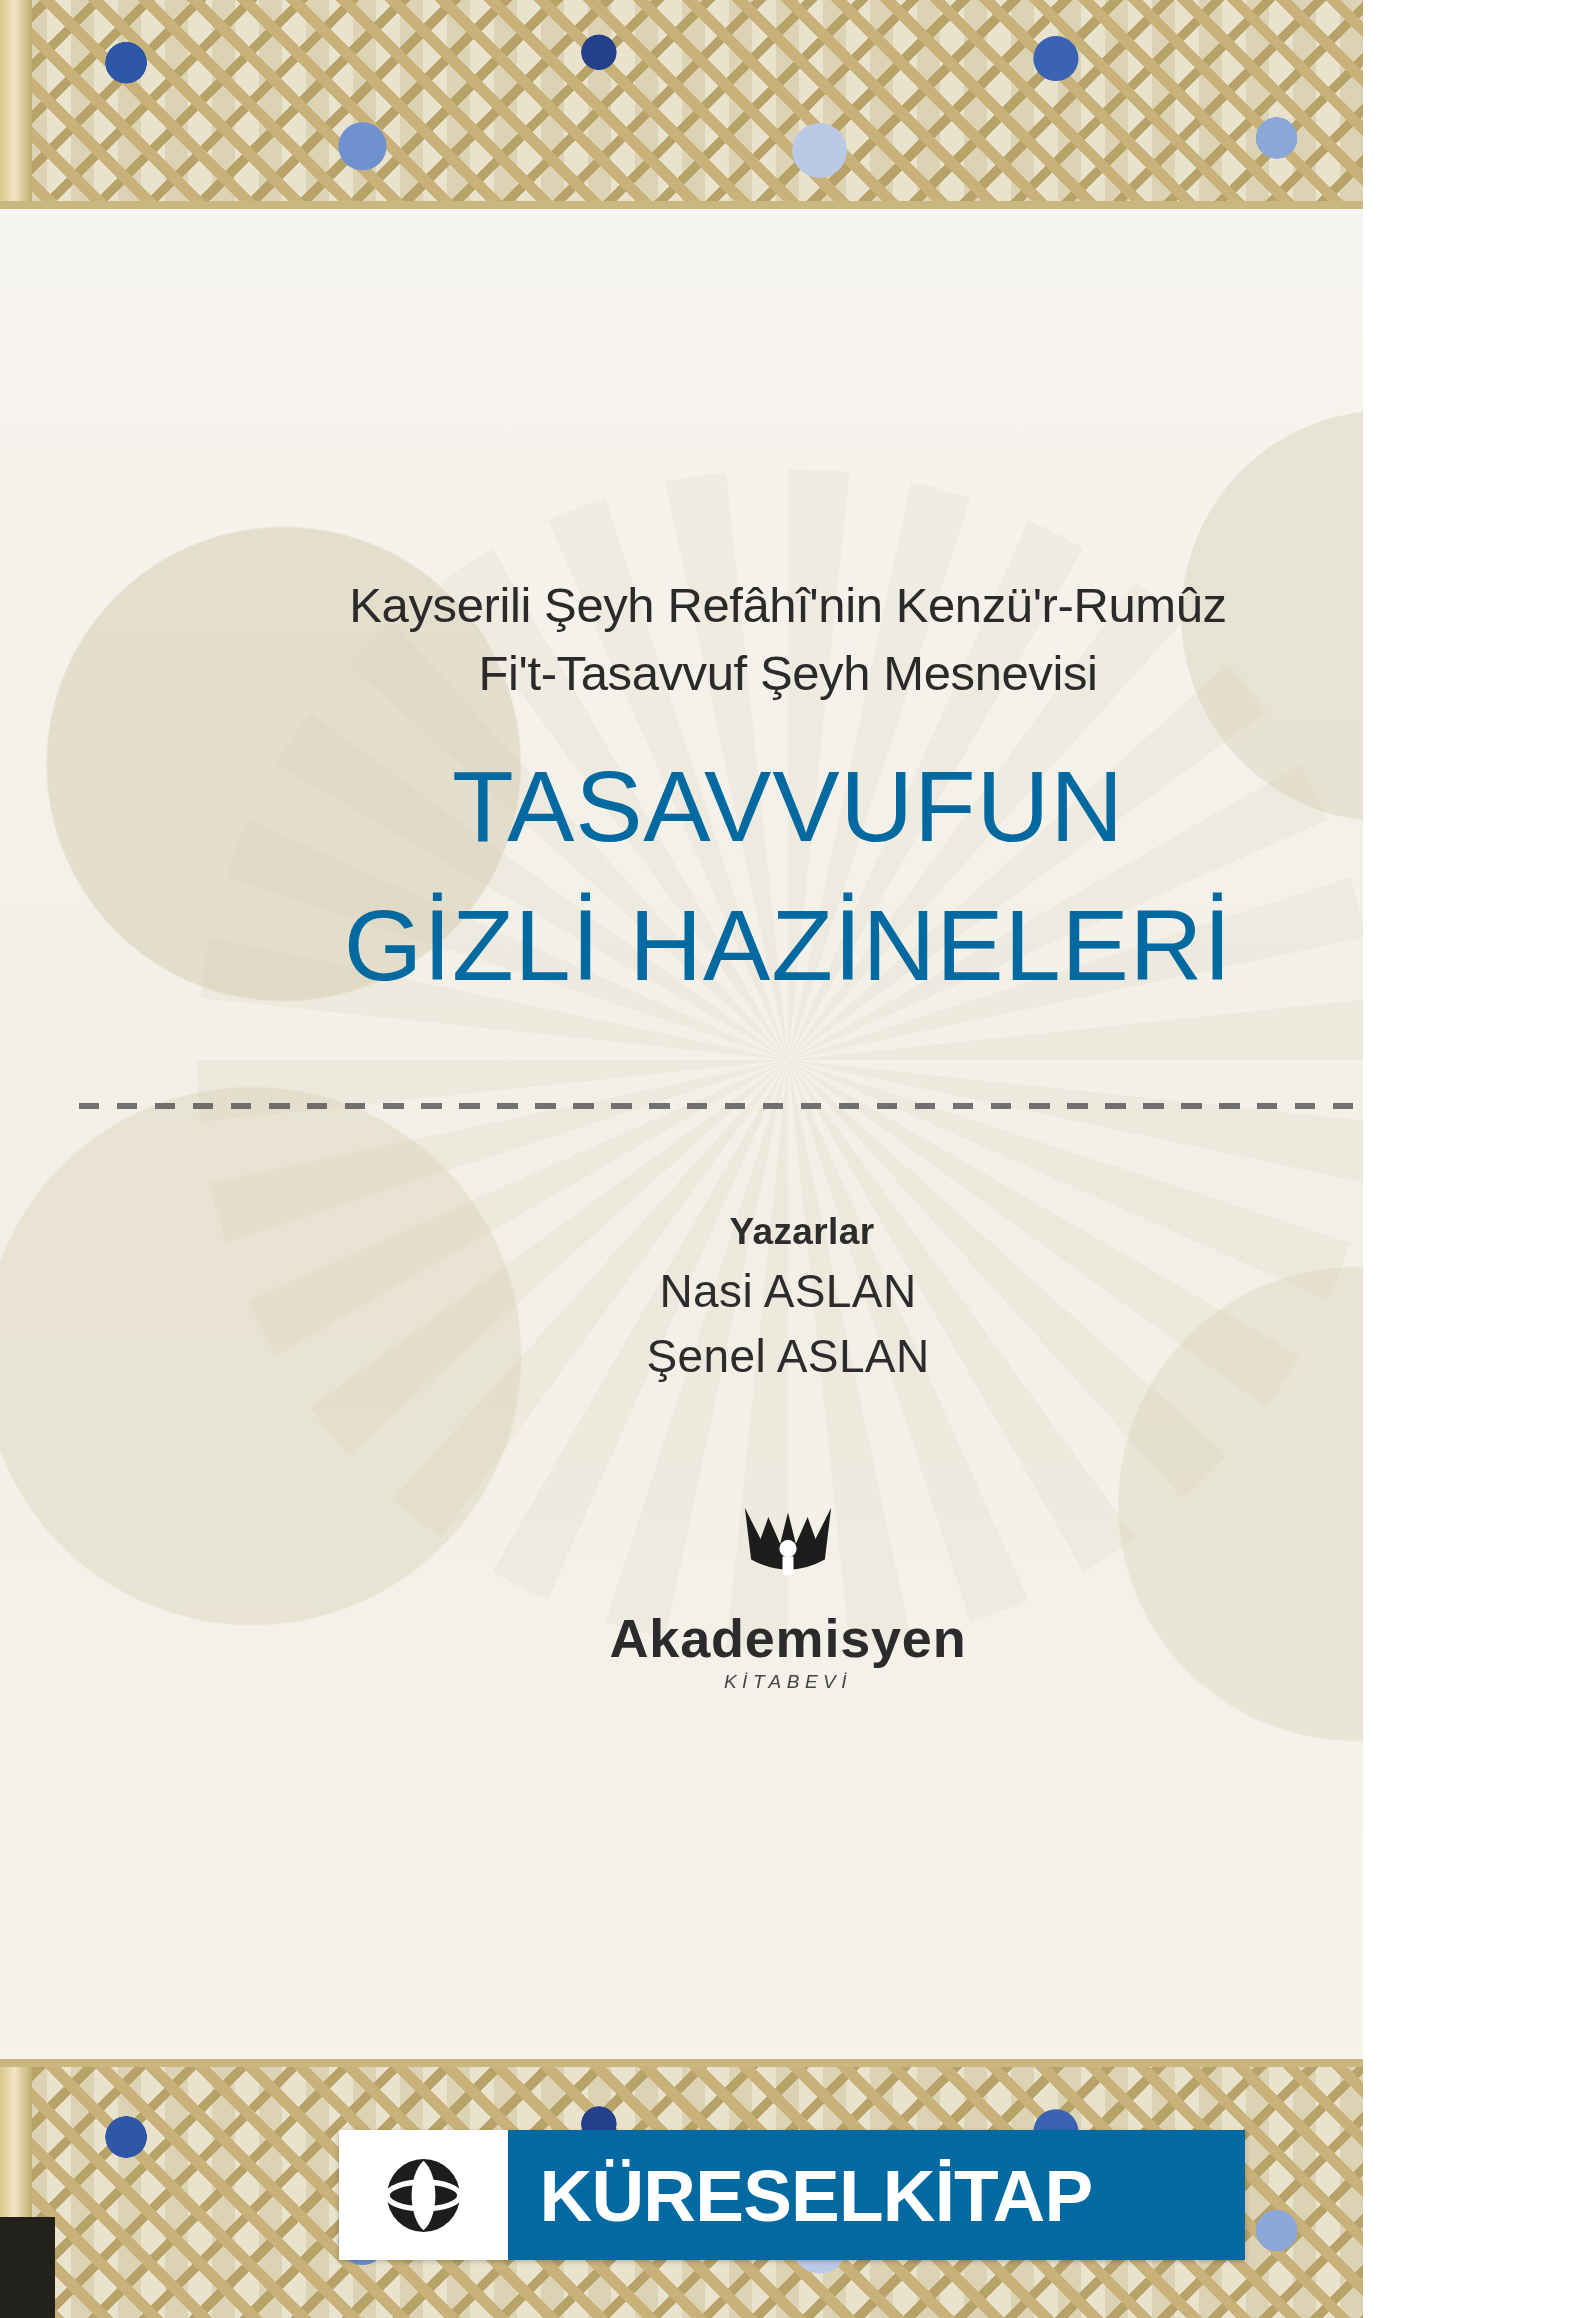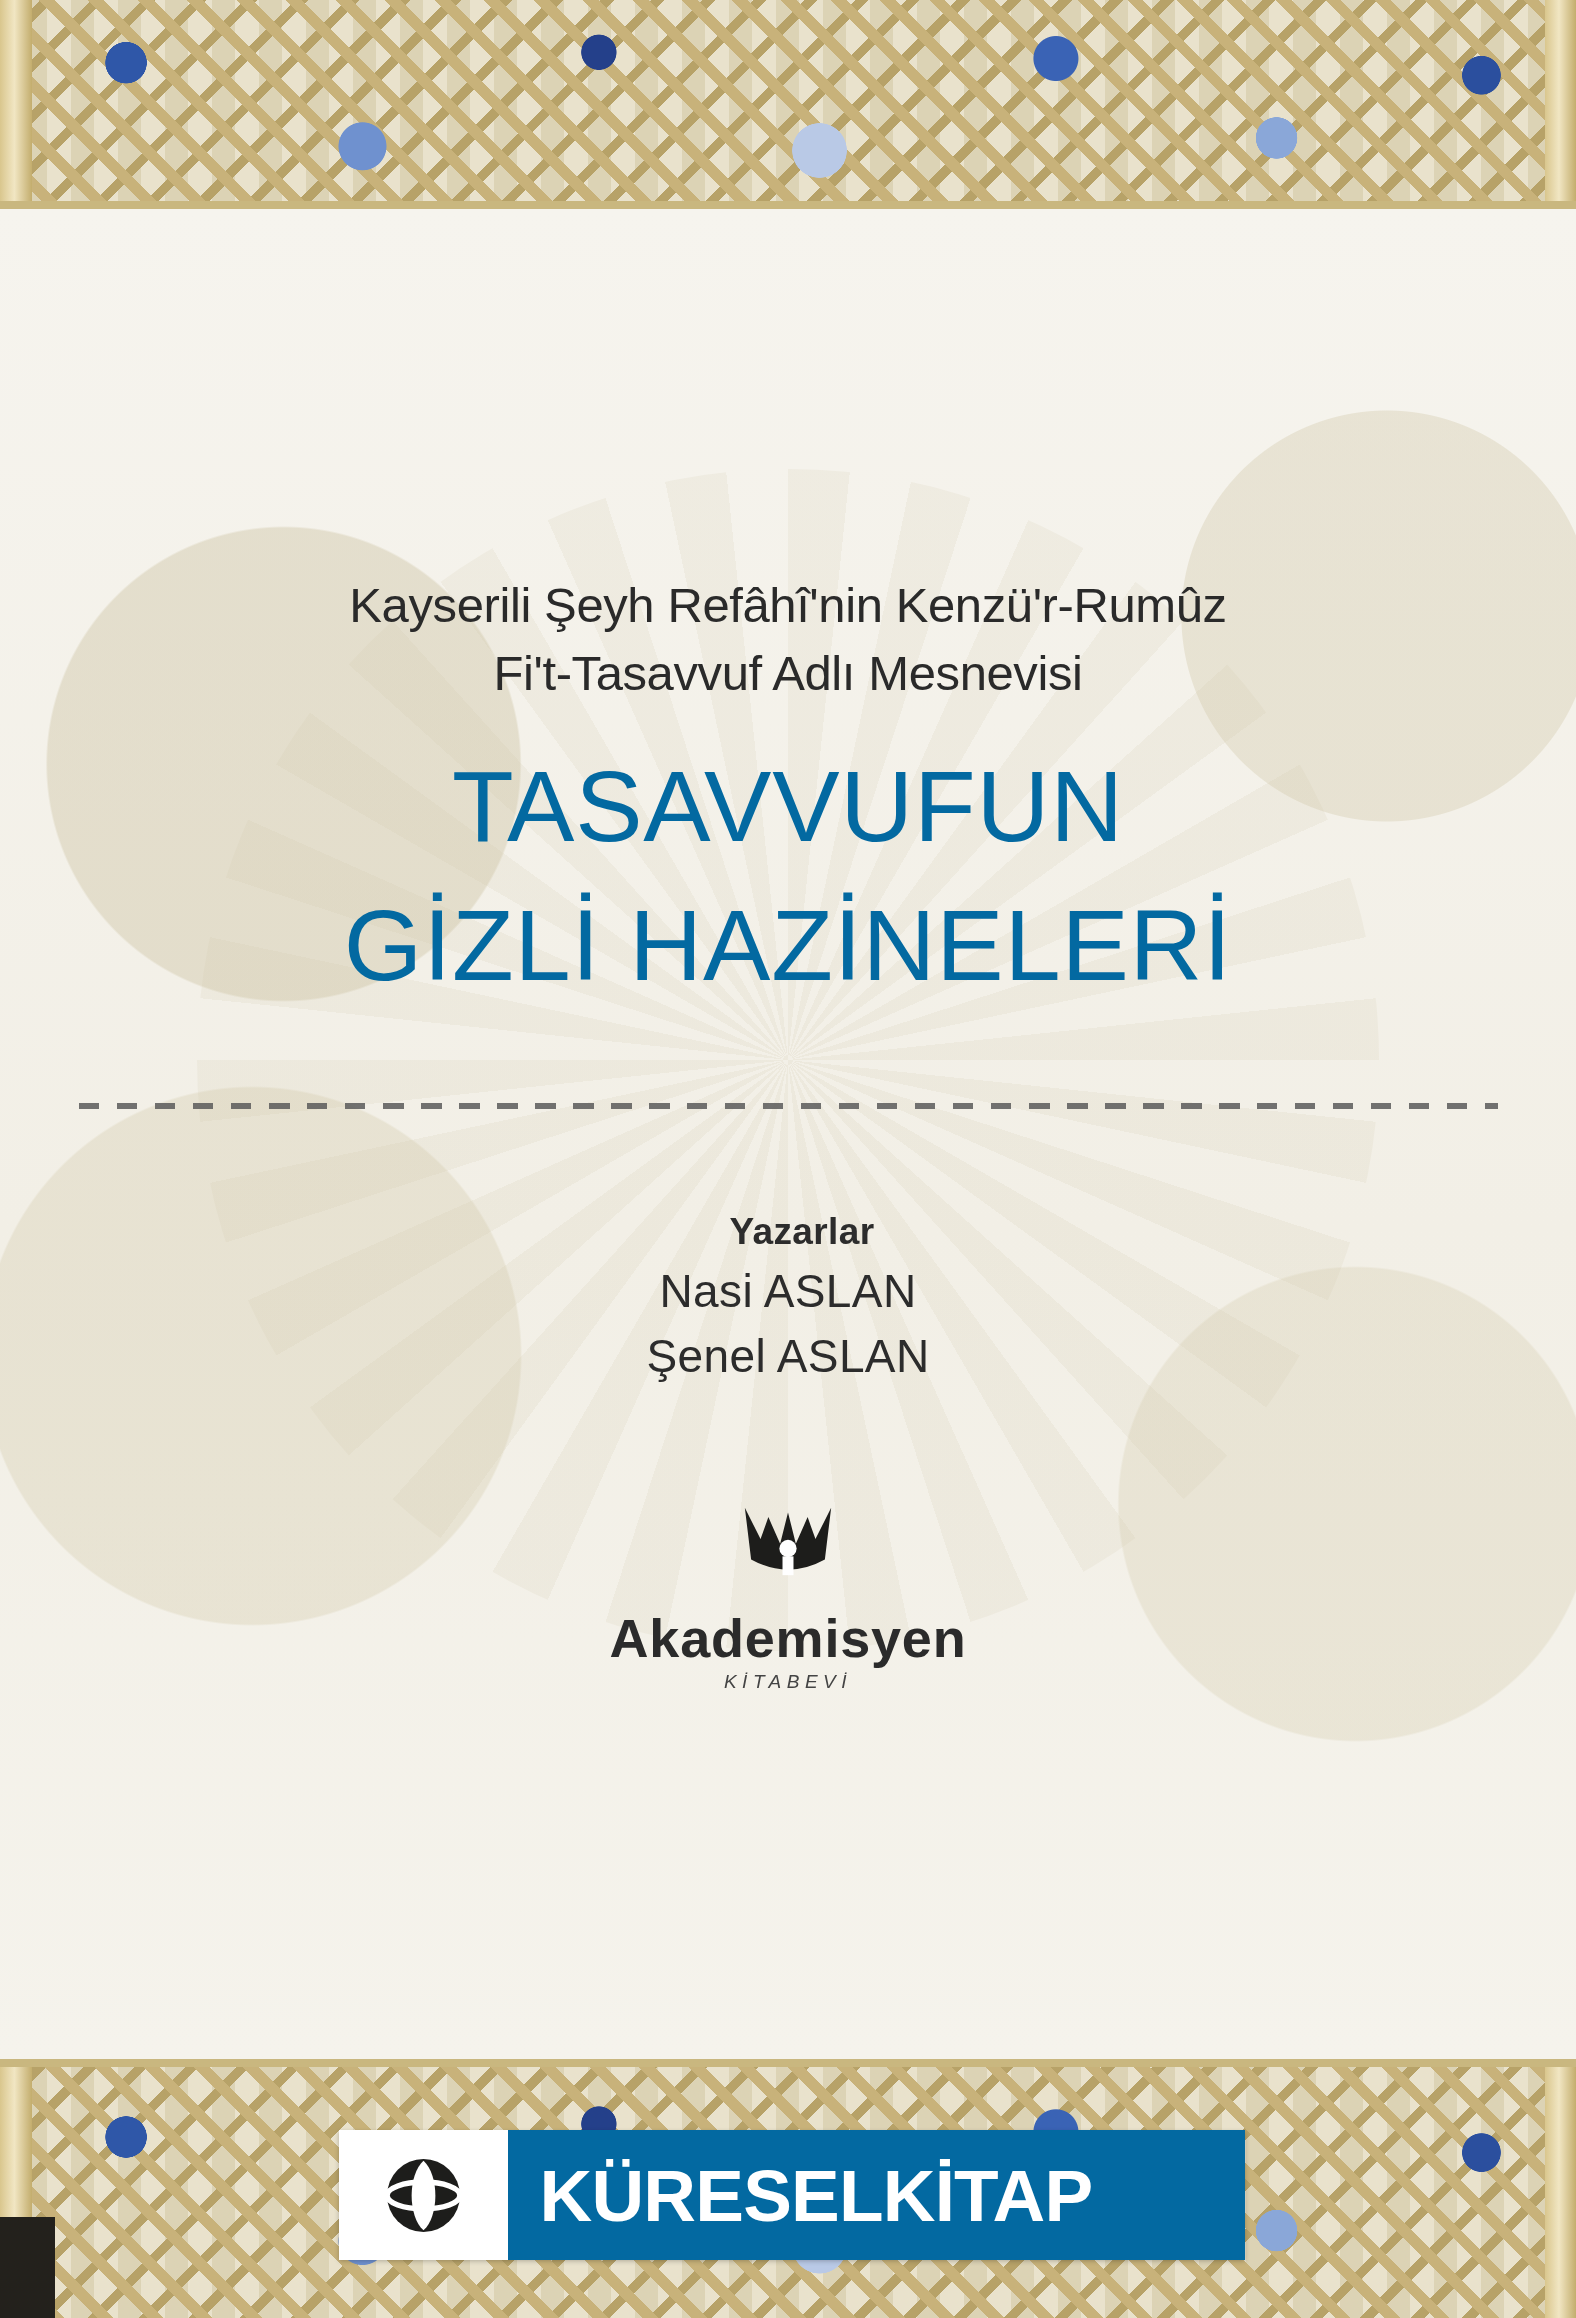--- a/index.html
+++ b/index.html
@@ -6,21 +6,21 @@
     margin: 0;
     padding: 0;
     background: #ffffff;
   }
   body {
     font-family: "Liberation Sans", sans-serif;
   }
 
   .cover {
     position: relative;
-    width: 1576px;
+    width: 1363px;
     height: 2319px;
     overflow: hidden;
     background: #f4f2ec;
   }
 
   
   .band {
     position: absolute;
     left: 0;
     width: 1576px;
@@ -229,21 +229,21 @@
     <div class="frame-bar right"></div>
     <div class="band-inner-line"></div>
   </div>
 
   <div class="field"></div>
 
   <div class="content">
 
     <div class="subtitle">
       <span>Kayserili Şeyh Refâhî'nin Kenzü'r-Rumûz</span>
-      <span class="line2">Fi't-Tasavvuf Adlı Mesnevisi</span>
+      <span class="line2">Fi't-Tasavvuf Şeyh Mesnevisi</span>
     </div>
 
     <div class="maintitle">
       <span>TASAVVUFUN</span>
       <span class="t2">GİZLİ HAZİNELERİ</span>
     </div>
 
     <div class="rule"></div>
 
     <div class="authors">

